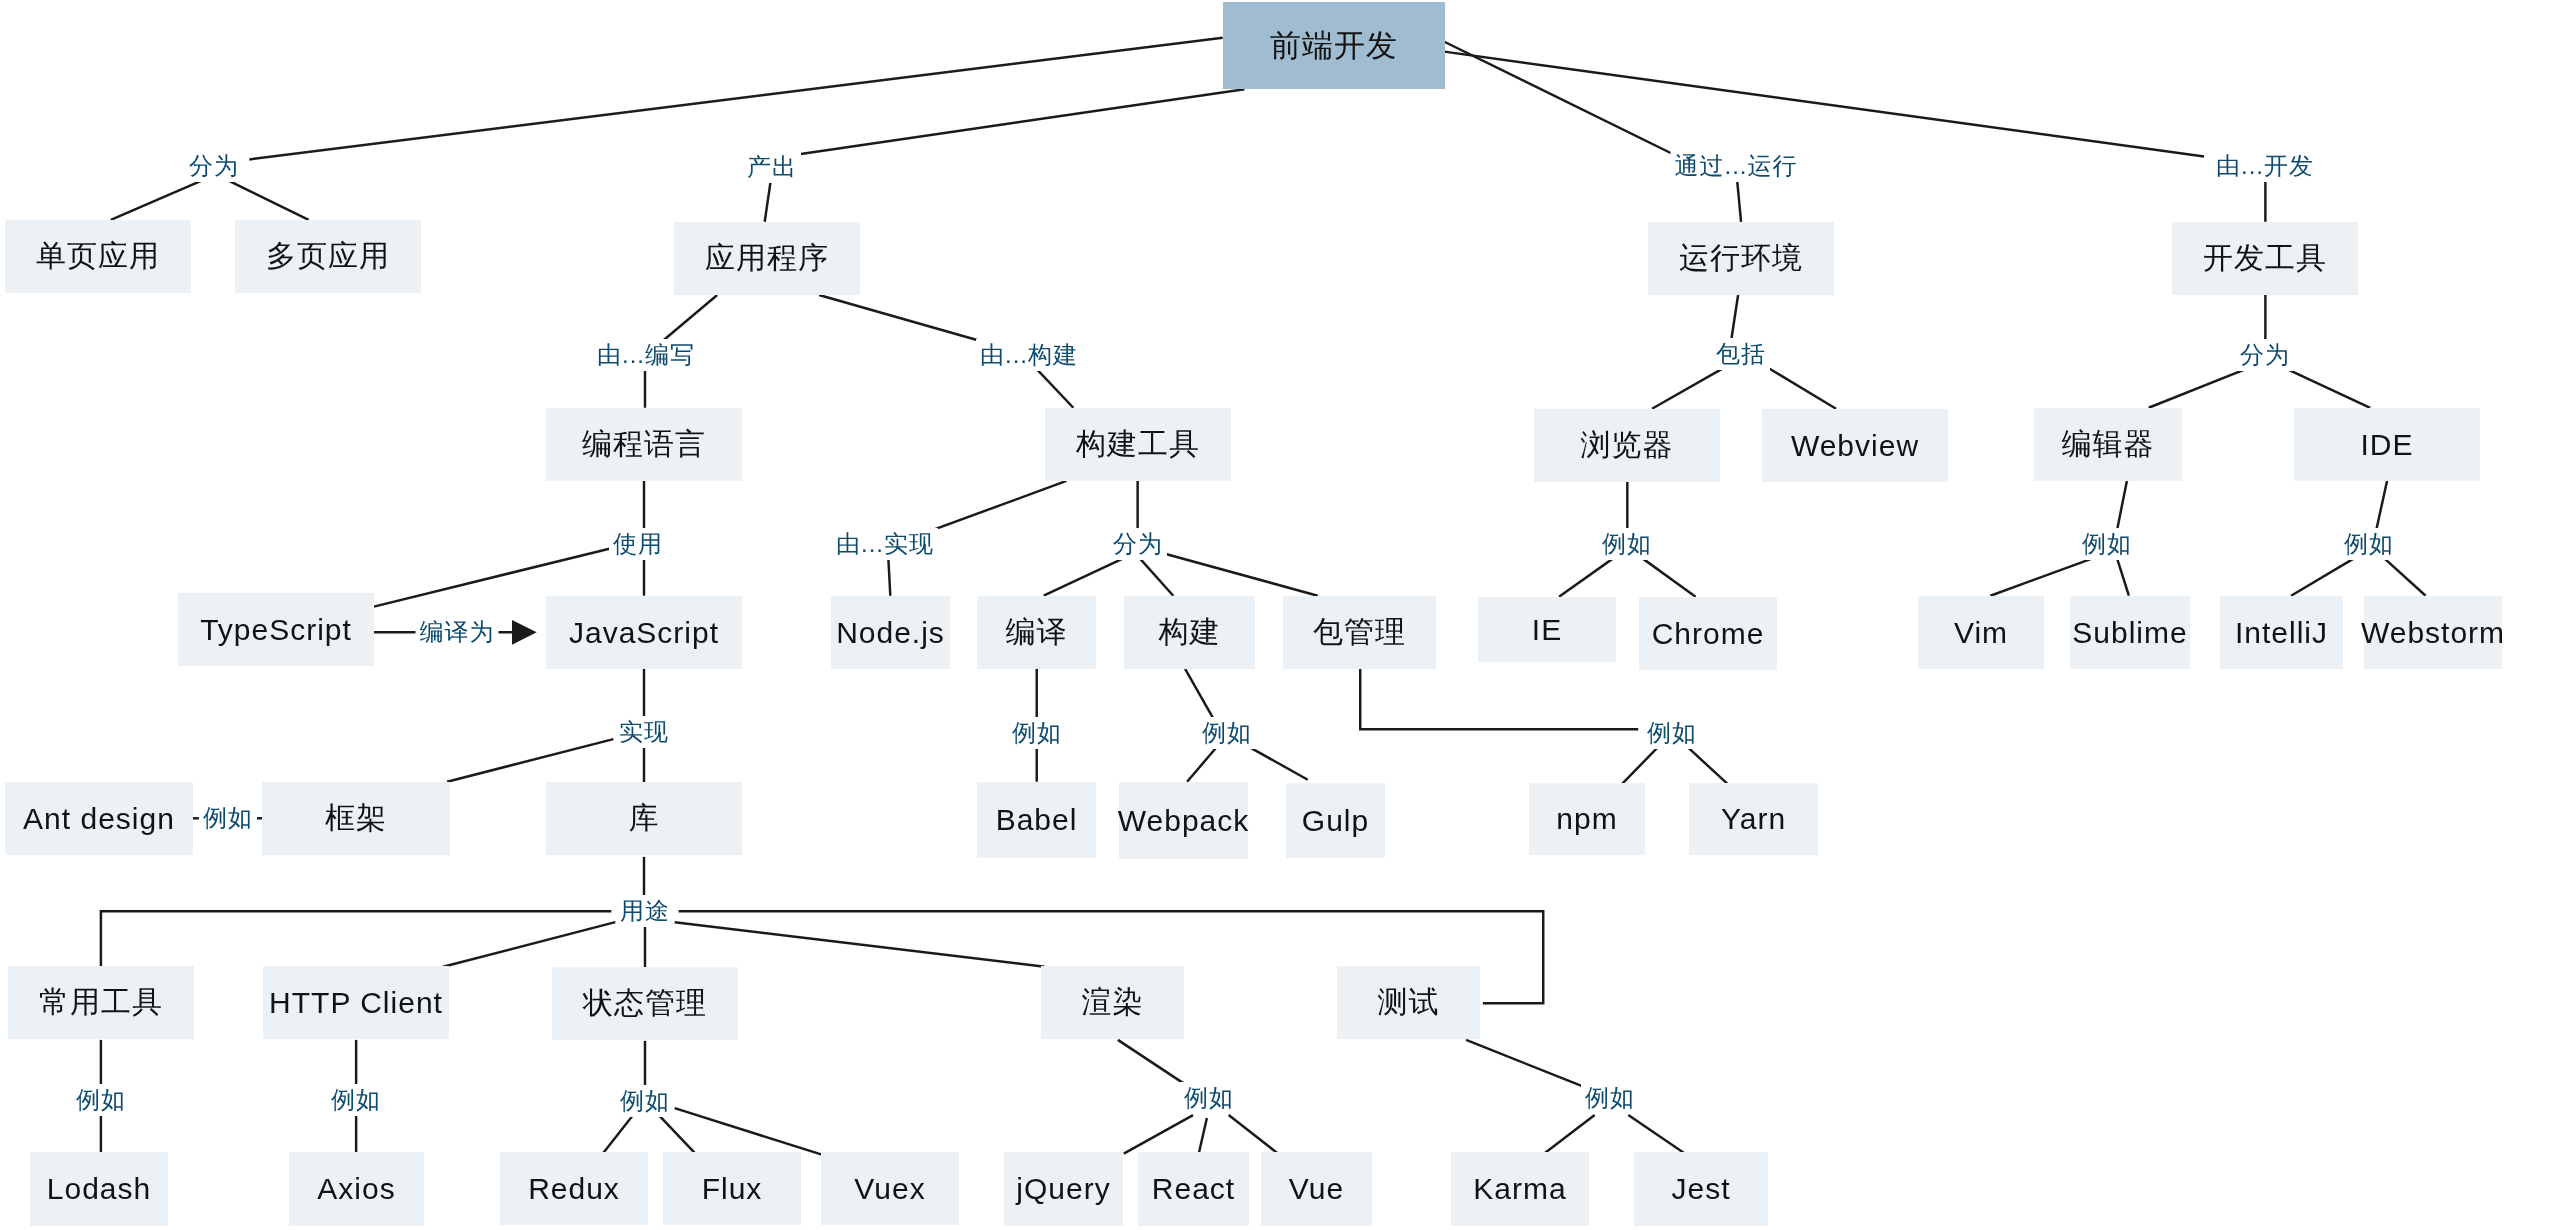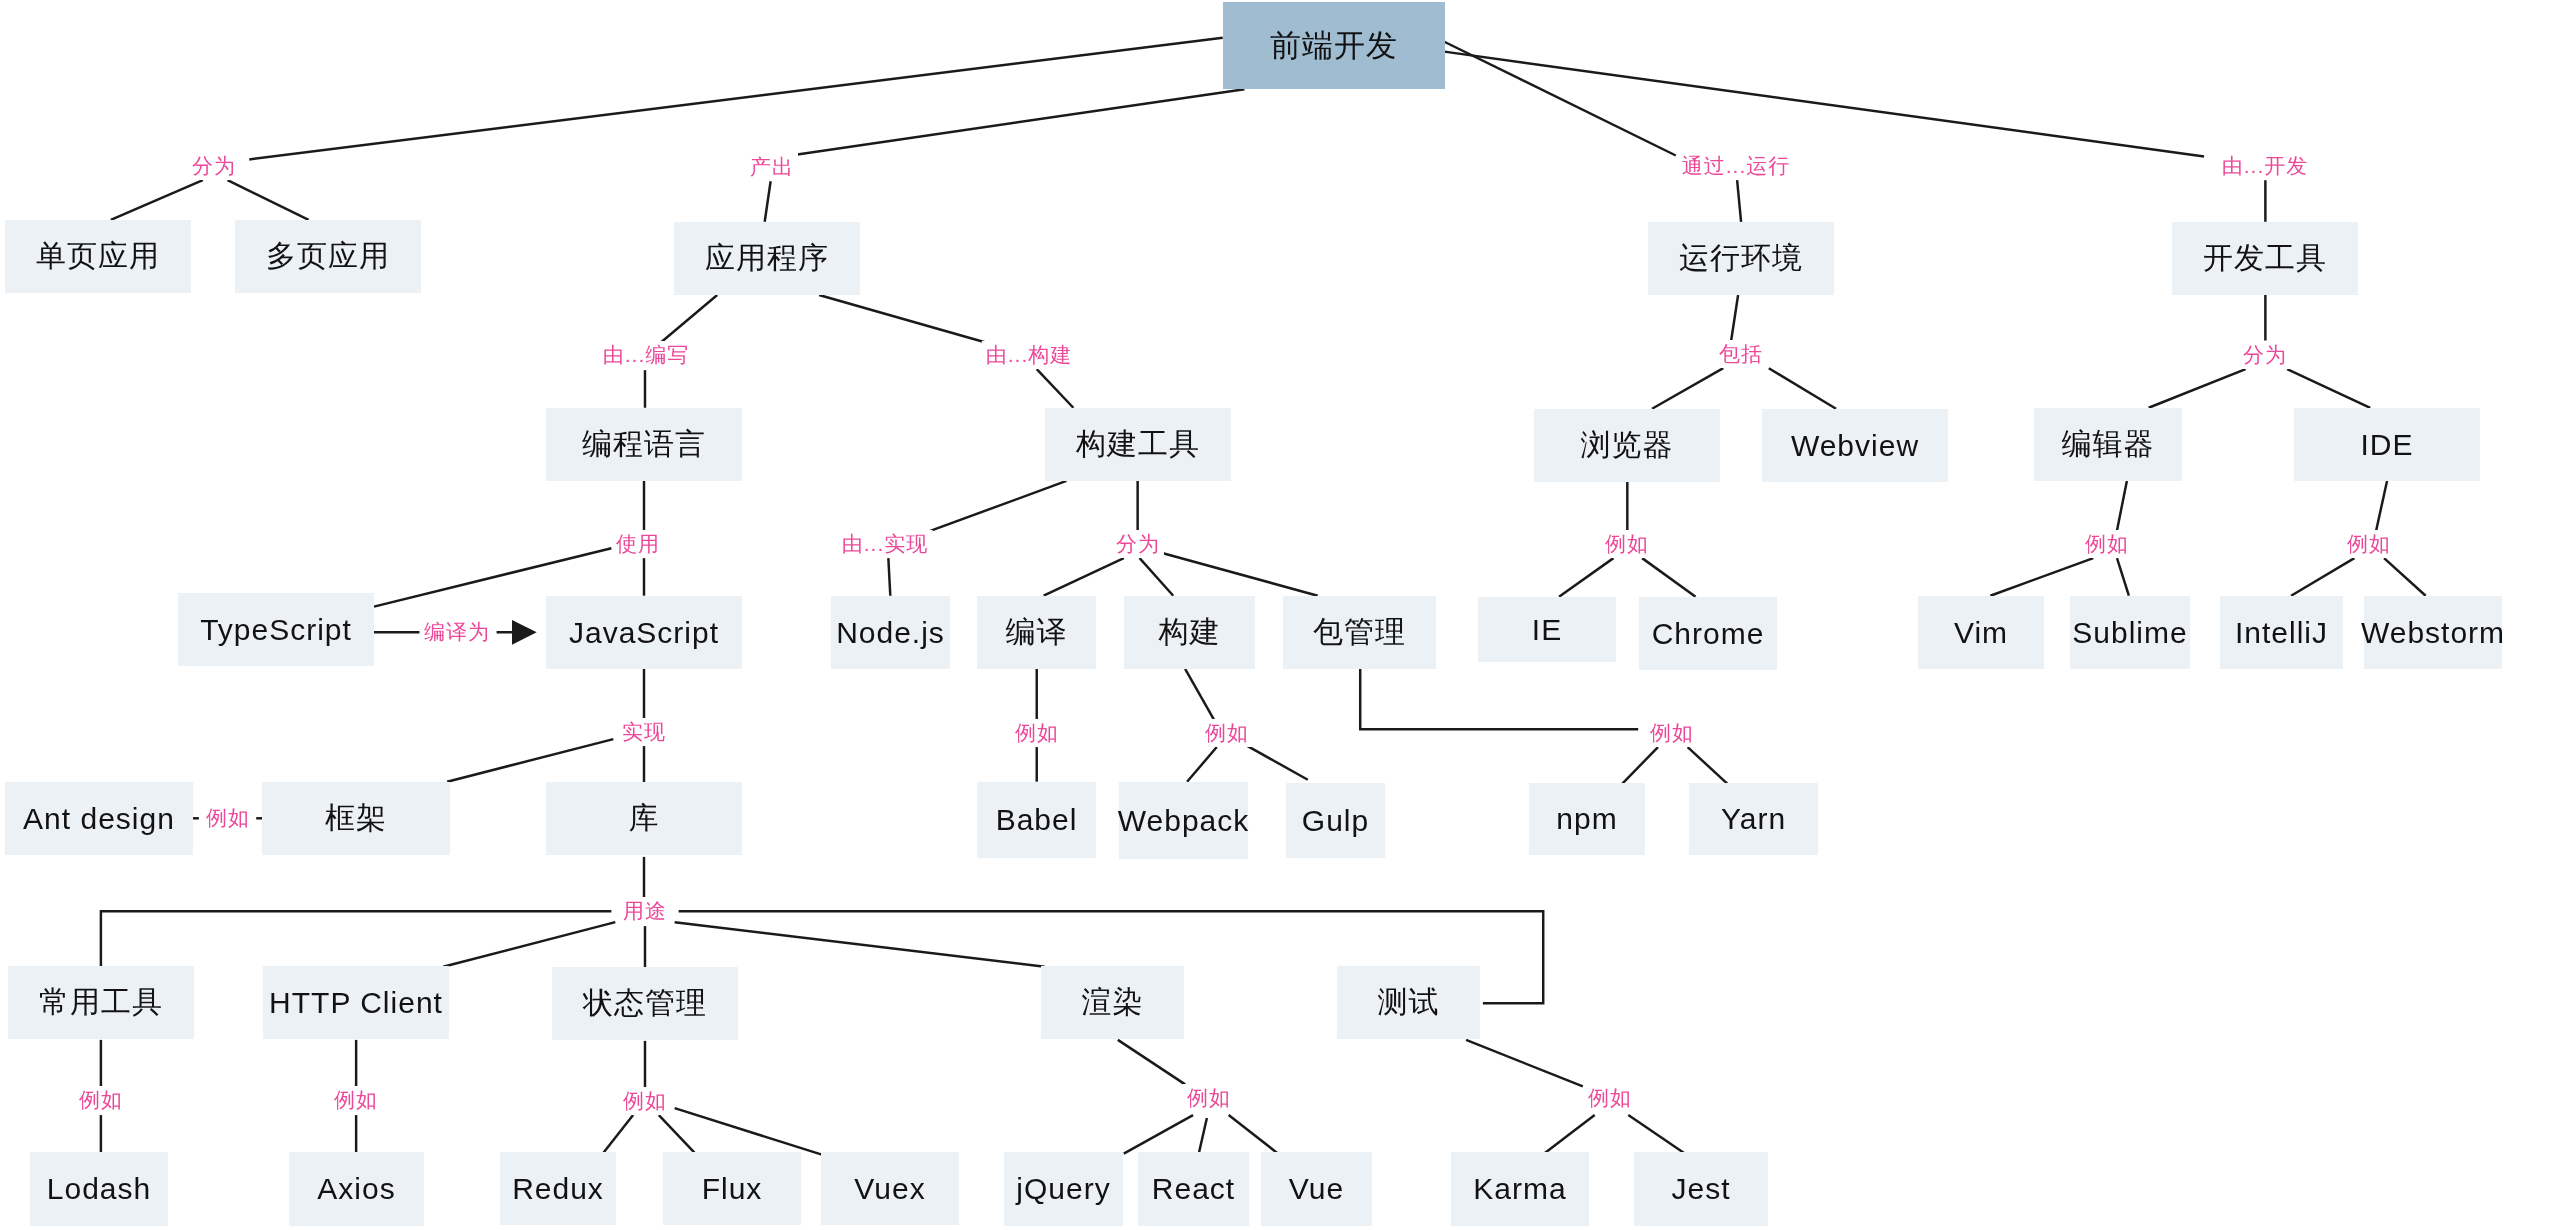--- a/index.html
+++ b/index.html
@@ -2,22 +2,22 @@
 <html><head>
 <meta charset="utf-8">
 <style>
   html,body{margin:0;padding:0;background:#ffffff;}
   #stage{position:relative;width:2576px;height:1231px;background:#ffffff;overflow:hidden;
          font-family:"Liberation Sans",sans-serif;color:#111;}
   #wires{position:absolute;left:0;top:0;width:2576px;height:1231px;}
   .node{position:absolute;background:#ECF1F6;display:flex;align-items:center;justify-content:center;
         font-size:30px;white-space:nowrap;color:#121212;letter-spacing:1px;}
   .node.root{background:#9FBCD1;font-size:31px;}
-  .elabel{position:absolute;transform:translate(-50%,-50%);font-size:21px;white-space:nowrap;
-          background:#ffffff;padding:0 4px;color:#ec4899;letter-spacing:1px;}
+  .elabel{position:absolute;transform:translate(-50%,-50%);font-size:24px;white-space:nowrap;
+          background:#ffffff;padding:0 4px;color:#0c4a6e;letter-spacing:1px;}
 </style>
 </head>
 <body>
 
 <div id="stage">
 
   <svg id="wires" viewBox="0 0 2604 1244" xmlns="http://www.w3.org/2000/svg">
     <defs>
       <marker id="arrow" markerWidth="12" markerHeight="12" refX="9" refY="5" orient="auto">
         <path d="M0,0 L10,5 L0,10 z" fill="#1A1A1A"></path>
@@ -132,21 +132,21 @@
   <div class="node" style="left:1286px;top:783px;width:99px;height:75px">Gulp</div>
   <div class="node" style="left:1529px;top:783px;width:116px;height:72px">npm</div>
   <div class="node" style="left:1689px;top:783px;width:129px;height:72px">Yarn</div>
   <div class="node" style="left:8px;top:966px;width:186px;height:73px">常用工具</div>
   <div class="node" style="left:263px;top:966px;width:186px;height:73px">HTTP Client</div>
   <div class="node" style="left:552px;top:967px;width:186px;height:73px">状态管理</div>
   <div class="node" style="left:1041px;top:966px;width:143px;height:73px">渲染</div>
   <div class="node" style="left:1337px;top:966px;width:143px;height:73px">测试</div>
   <div class="node" style="left:30px;top:1152px;width:138px;height:74px">Lodash</div>
   <div class="node" style="left:289px;top:1152px;width:135px;height:74px">Axios</div>
-  <div class="node" style="left:500px;top:1152px;width:116px;height:73px">Redux</div>
+  <div class="node" style="left:500px;top:1152px;width:148px;height:73px">Redux</div>
   <div class="node" style="left:663px;top:1152px;width:138px;height:73px">Flux</div>
   <div class="node" style="left:821px;top:1152px;width:138px;height:73px">Vuex</div>
   <div class="node" style="left:1004px;top:1152px;width:119px;height:74px">jQuery</div>
   <div class="node" style="left:1138px;top:1152px;width:111px;height:74px">React</div>
   <div class="node" style="left:1261px;top:1152px;width:111px;height:74px">Vue</div>
   <div class="node" style="left:1451px;top:1152px;width:138px;height:74px">Karma</div>
   <div class="node" style="left:1634px;top:1152px;width:134px;height:74px">Jest</div>
 
   <span class="elabel" style="left:214px;top:166px">分为</span>
   <span class="elabel" style="left:772px;top:167px">产出</span>

